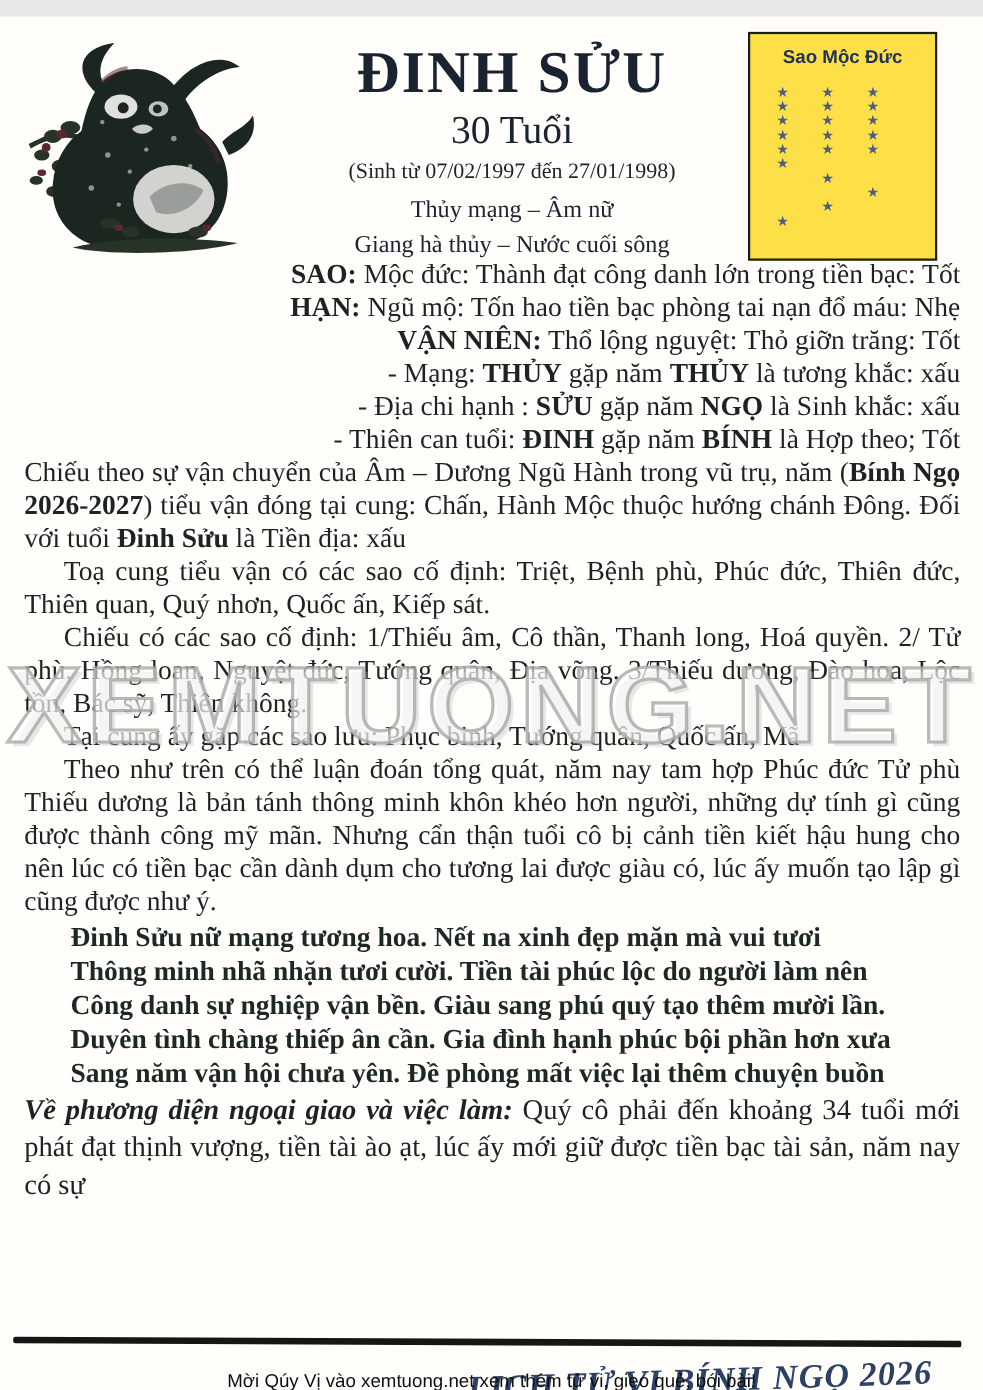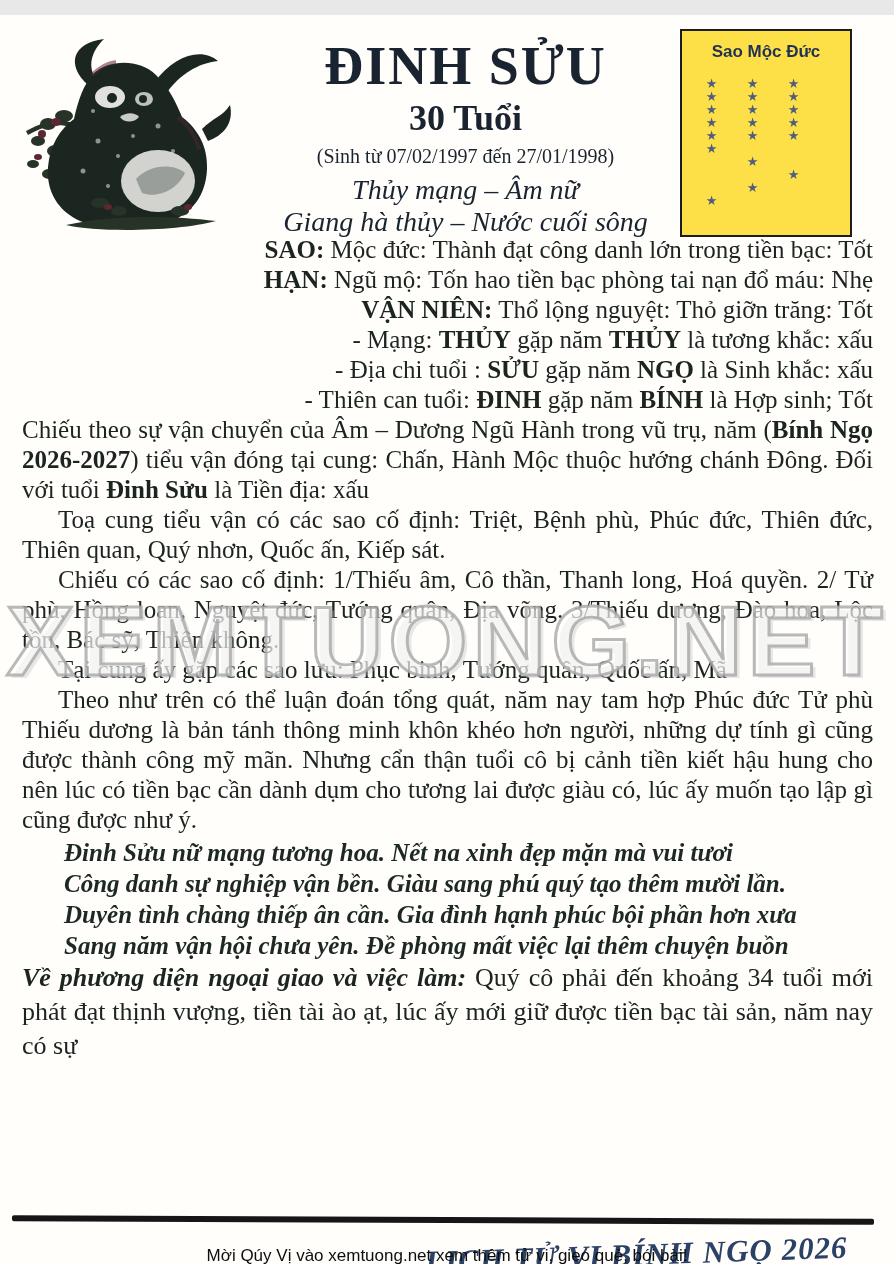--- a/index.html
+++ b/index.html
@@ -7,41 +7,41 @@
     position:relative; width:894px; height:1260px; margin:15px auto;
     background:#fffefb; overflow:hidden;
     font-family:"Liberation Serif", serif; color:#1c2420;
   }
 
   
   .header { position:relative; height:222px; }
   .bull { position:absolute; left:8px; top:16px; width:228px; height:208px; }
   .title-block { position:absolute; left:228px; top:20px; width:475px; text-align:center; color:#1a2330; }
   .title { font-size:54px; font-weight:bold; letter-spacing:2px; line-height:62px; }
-  .age { font-size:36px; line-height:42px;font-weight:bold; }
+  .age { font-size:36px; line-height:42px; }
   .birth { font-size:20px; line-height:35px; }
-  .sub { font-size:28px; line-height:32px;font-style:italic; }
+  .sub { font-size:22px; line-height:32px; }
 
   .star-box { position:absolute; left:680px; top:14px; width:172px; height:208px;
     border:2px solid #1c1c1c; box-sizing:border-box; background:#fde047; }
   .star-box-title { margin-top:11px; text-align:center;
     font-family:"Liberation Sans", sans-serif; font-weight:bold; font-size:17px; color:#1f3154; }
   .star-grid { margin-top:16px; margin-left:9px; }
   .star-row { display:flex; height:13px; }
   .star-cell { width:41px; text-align:center; font-size:13px; line-height:12px; color:#4e5c80; }
 
   
   .bodytext { position:absolute; left:22px; top:220px; width:851px;
     font-size:25px; line-height:30px; text-align:justify; z-index:1; }
   .bodytext p { margin:0; }
   .line { text-align:right; }
   .lbl { font-weight:bold; }
   .bullet { padding-left:38px; }
   .indent { text-indent:36px; }
-  .verse { margin-left:42px; margin-top:2px; font-weight:bold; font-style:italic;
+  .verse { margin-left:42px; margin-top:2px; font-weight:bold; 
     line-height:31px; text-align:left; color:#1d2824; }
   .outlook { margin-top:22px; line-height:34px; font-size:26px; }
   .outlook .bi { font-weight:bold; font-style:italic; }
 
   
   .watermark { position:absolute; left:0; top:576px; width:100%; text-align:center;
     font-family:"Liberation Sans", sans-serif; font-weight:bold;
     font-size:102px; letter-spacing:5px; line-height:100px;
     color:rgba(255,255,255,0.58);
     -webkit-text-stroke:3px rgba(168,168,168,0.8);
@@ -200,37 +200,38 @@
   <main class="bodytext">
 
     <p class="line"><span class="lbl">SAO:</span><span> Mộc đức: Thành đạt công danh lớn trong tiền bạc: Tốt</span></p>
 
     <p class="line"><span class="lbl">HẠN:</span><span> Ngũ mộ: Tốn hao tiền bạc phòng tai nạn đổ máu: Nhẹ</span></p>
 
     <p class="line"><span class="lbl">VẬN NIÊN:</span><span> Thổ lộng nguyệt: Thỏ giỡn trăng: Tốt</span></p>
 
     <p class="line bullet"><span>- Mạng: </span><b>THỦY</b><span> gặp năm </span><b>THỦY</b><span> là tương khắc: xấu</span></p>
 
-    <p class="line bullet"><span>- Địa chi tuổi : </span><b>SỬU</b><span> gặp năm </span><b>NGỌ</b><span> là Sinh khắc: xấu</span></p>
-
-    <p class="line bullet"><span>- Thiên can tuổi: </span><b>ĐINH</b><span> gặp năm </span><b>BÍNH</b><span> là Hợp sinh; Tốt</span></p>
+    <p class="line bullet"><span>- Địa chi hạnh : </span><b>SỬU</b><span> gặp năm </span><b>NGỌ</b><span> là Sinh khắc: xấu</span></p>
+
+    <p class="line bullet"><span>- Thiên can tuổi: </span><b>ĐINH</b><span> gặp năm </span><b>BÍNH</b><span> là Hợp theo; Tốt</span></p>
 
     <p class="para"><span>Chiếu theo sự vận chuyển của Âm – Dương Ngũ Hành trong vũ trụ, năm (</span><b>Bính Ngọ 2026-2027</b><span>) tiểu vận đóng tại cung: Chấn, Hành Mộc thuộc hướng chánh Đông. Đối với tuổi </span><b>Đinh Sửu</b><span> là Tiền địa: xấu</span></p>
 
     <p class="para indent">Toạ cung tiểu vận có các sao cố định: Triệt, Bệnh phù, Phúc đức, Thiên đức, Thiên quan, Quý nhơn, Quốc ấn, Kiếp sát.</p>
 
     <p class="para indent">Chiếu có các sao cố định: 1/Thiếu âm, Cô thần, Thanh long, Hoá quyền. 2/ Tử phù, Hồng loan, Nguyệt đức, Tướng quân, Địa võng. 3/Thiếu dương, Đào hoa, Lộc tồn, Bác sỹ, Thiên không.</p>
 
     <p class="para indent">Tại cung ấy gặp các sao lưu: Phục binh, Tướng quân, Quốc ấn, Mã</p>
 
 
     <p class="para indent">Theo như trên có thể luận đoán tổng quát, năm nay tam hợp Phúc đức Tử phù Thiếu dương là bản tánh thông minh khôn khéo hơn người, những dự tính gì cũng được thành công mỹ mãn. Nhưng cẩn thận tuổi cô bị cảnh tiền kiết hậu hung cho nên lúc có tiền bạc cần dành dụm cho tương lai được giàu có, lúc ấy muốn tạo lập gì cũng được như ý.</p>
 
     <div class="verse">
       <div class="verse-line">Đinh Sửu nữ mạng tương hoa. Nết na xinh đẹp mặn mà vui tươi</div>
+      <div class="verse-line">Thông minh nhã nhặn tươi cười. Tiền tài phúc lộc do người làm nên</div>
       <div class="verse-line">Công danh sự nghiệp vận bền. Giàu sang phú quý tạo thêm mười lần.</div>
       <div class="verse-line">Duyên tình chàng thiếp ân cần. Gia đình hạnh phúc bội phần hơn xưa</div>
       <div class="verse-line">Sang năm vận hội chưa yên. Đề phòng mất việc lại thêm chuyện buồn</div>
     </div>
 
     <p class="para outlook"><span class="bi">Về phương diện ngoại giao và việc làm:</span><span> Quý cô phải đến khoảng 34 tuổi mới phát đạt thịnh vượng, tiền tài ào ạt, lúc ấy mới giữ được tiền bạc tài sản, năm nay có sự</span></p>
 
   </main>
 
   <div class="watermark">XEMTUONG.NET</div>

